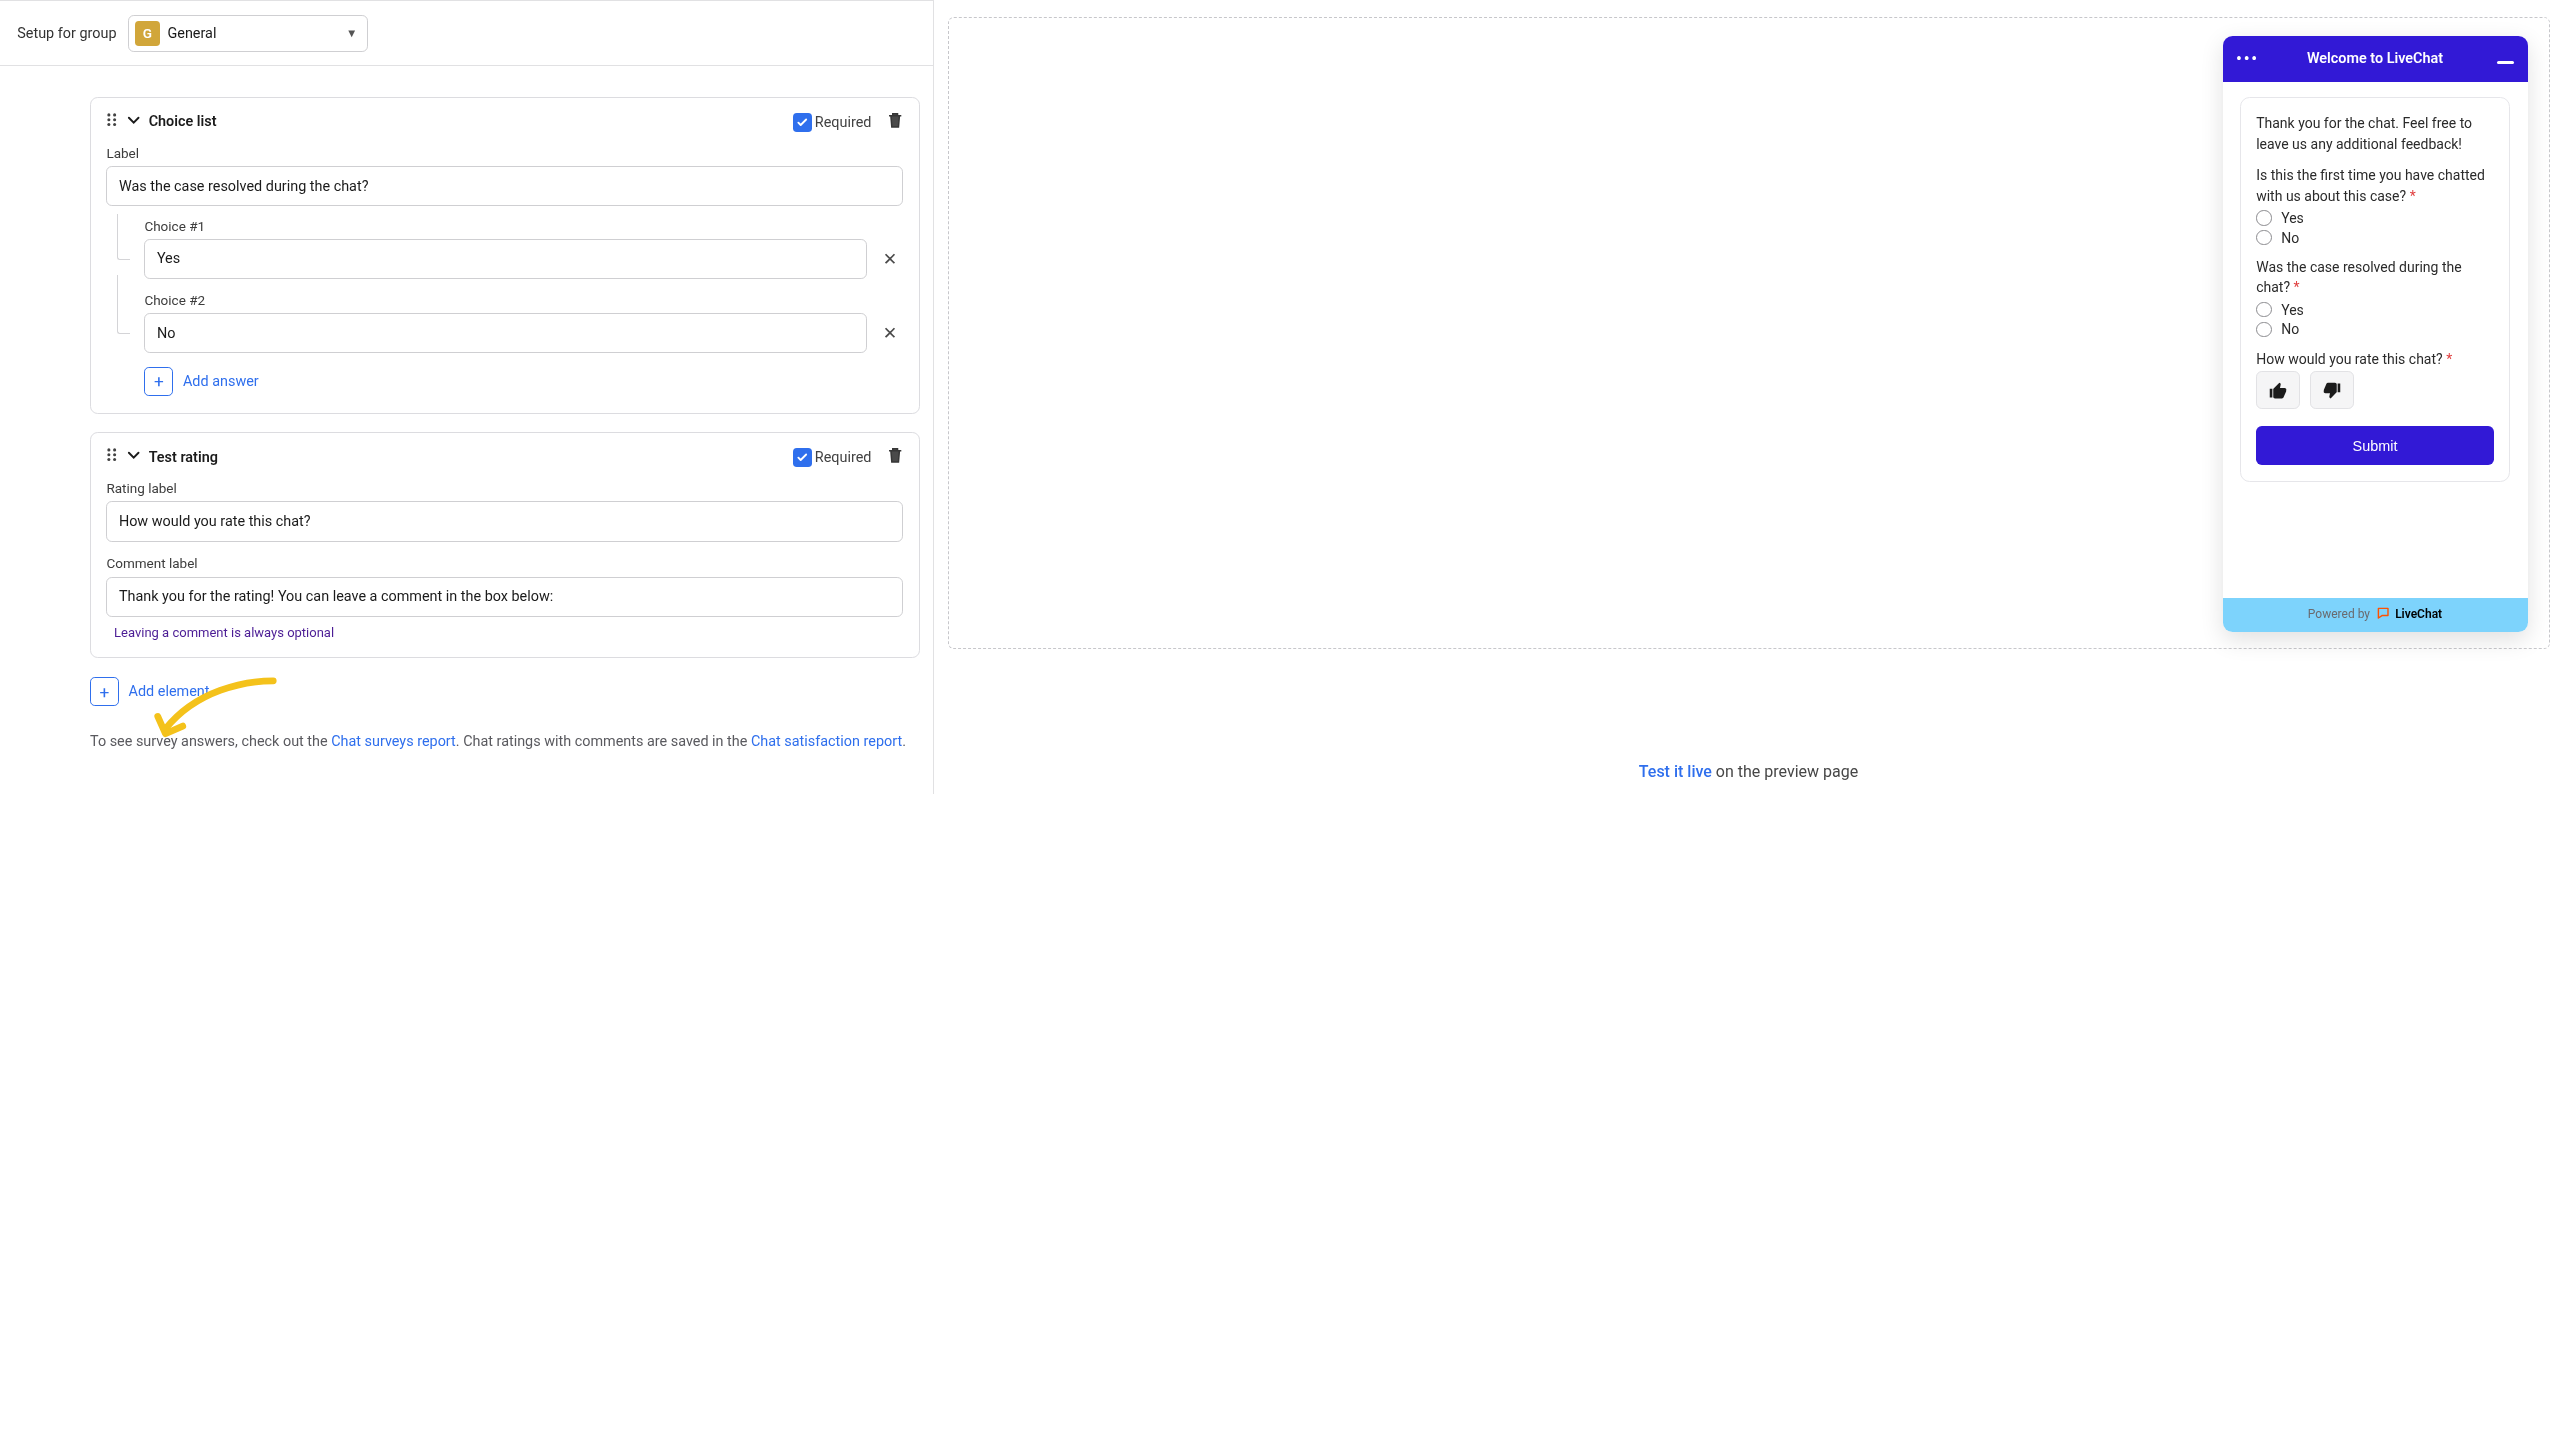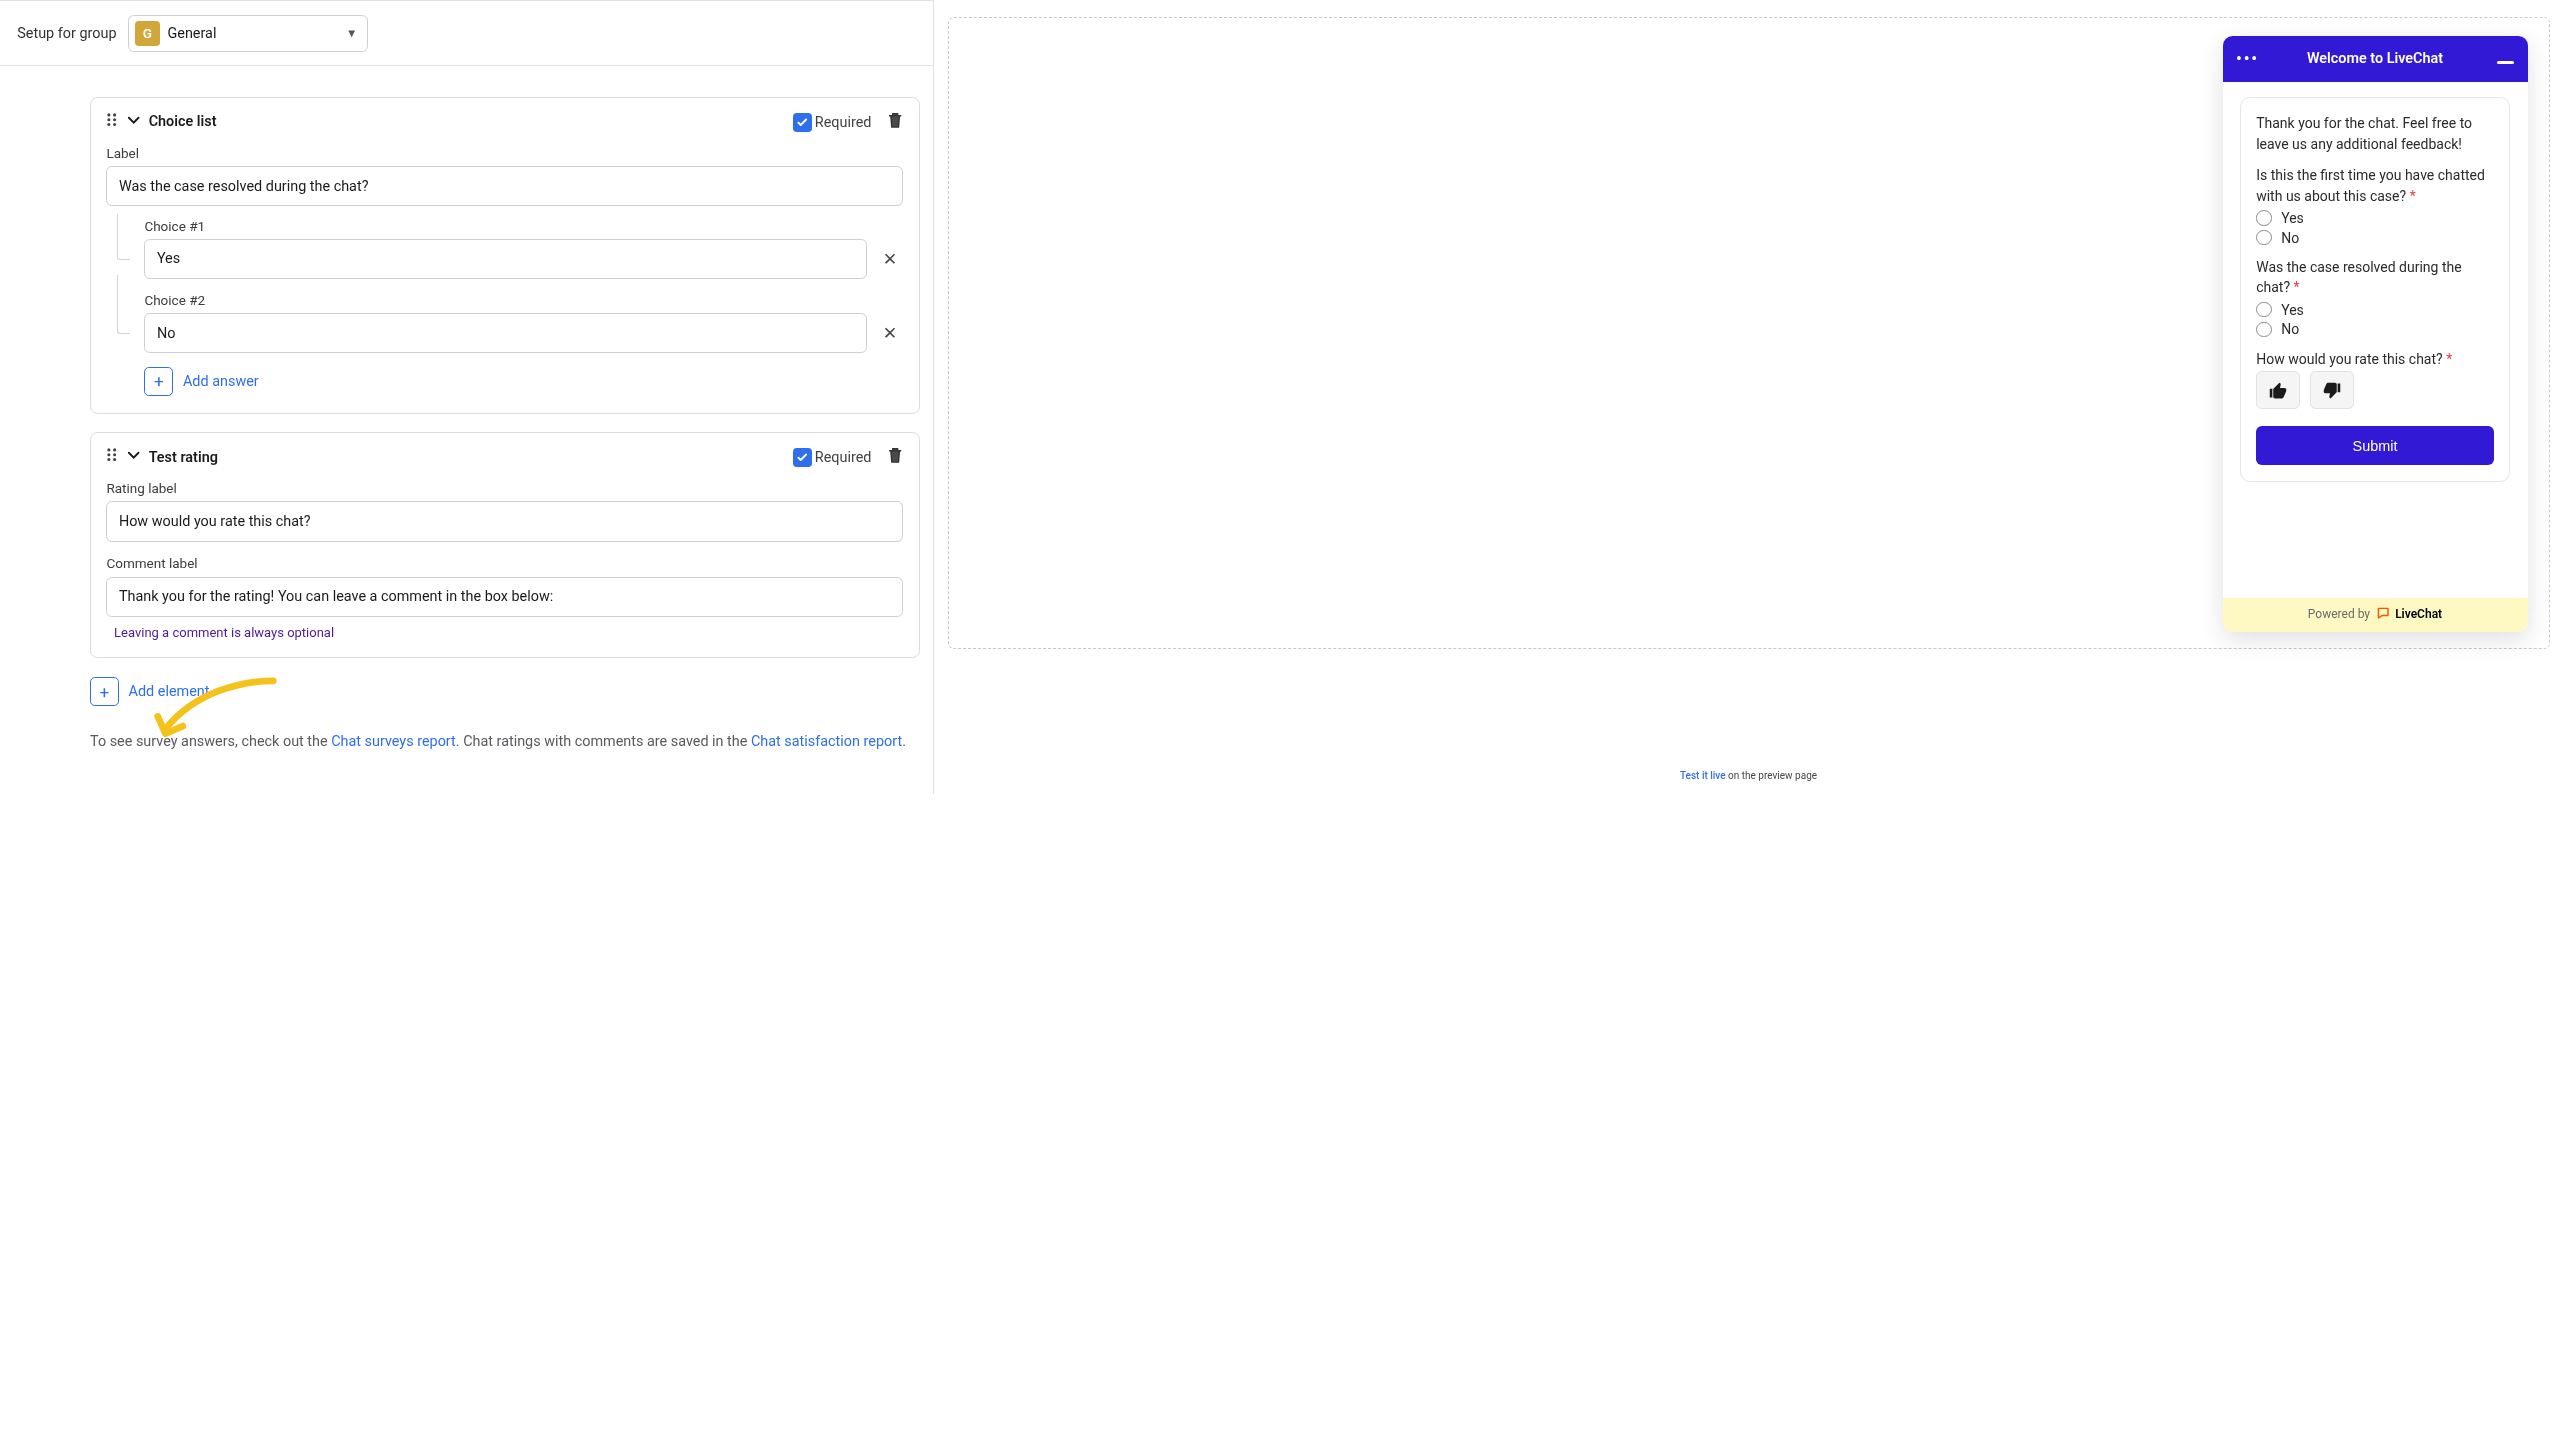--- a/index.html
+++ b/index.html
@@ -61,24 +61,24 @@
   .widget-body { padding:15.4px 17.3px 15.4px 17.3px; flex:1; display:flex; flex-direction:column; }
   .msg-card { border:1px solid #e6e6ea; border-radius:9.6px; padding:15.4px 15.4px 15.4px 15.4px; display:flex; flex-direction:column; gap:11.5px; }
   .msg-text { font-size:14px; line-height:1.45; color:#2b2b2b; }
   .q-label { font-size:14px; color:#2b2b2b; line-height:1.45; }
   .req-star { color:#e04040; }
   .radio-option { display:flex; align-items:center; gap:9.6px; font-size:14px; color:#2b2b2b; margin-top:3.8px; }
   .radio-circle { width:15.4px; height:15.4px; border:1.9px solid #8b8b8f; border-radius:50%; }
   .thumbs-row { display:flex; gap:9.6px; margin-top:1.9px; }
   .thumb-btn { width:44px; height:38px; border:1px solid #e2e2e5; background:#f5f5f6; border-radius:5.8px; display:flex; align-items:center; justify-content:center; cursor:pointer; }
   .submit-btn { background:#3219D6; color:#fff; border:none; border-radius:5.8px; padding:11.5px 0; font-size:14.4px; font-weight:500; cursor:pointer; margin-top:5.8px; }
-  .powered { text-align:center; font-size:12px; color:#6a6a6e; padding:7.7px 0 11.5px 0; background:#fef9c3; }
+  .powered { text-align:center; font-size:12px; color:#6a6a6e; padding:7.7px 0 11.5px 0; background:#7dd3fc; }
   .powered .lc { color:#000; font-weight:600; }
   .powered svg { vertical-align:-2.9px; margin:0 1.9px 0 2.9px; }
-  .preview-footer { text-align:center; padding:13.5px 0; font-size:10px; color:#474747; }
+  .preview-footer { text-align:center; padding:13.5px 0; font-size:16px; color:#474747; }
   .preview-footer a { color:#2F6FED; text-decoration:none; font-weight:500; }
 </style>
 </head>
 <body>
 
 <div class="app">
   <div class="left-pane">
     <div class="setup-bar">
       <span class="setup-label">Setup for group</span>
       <div class="group-select">

